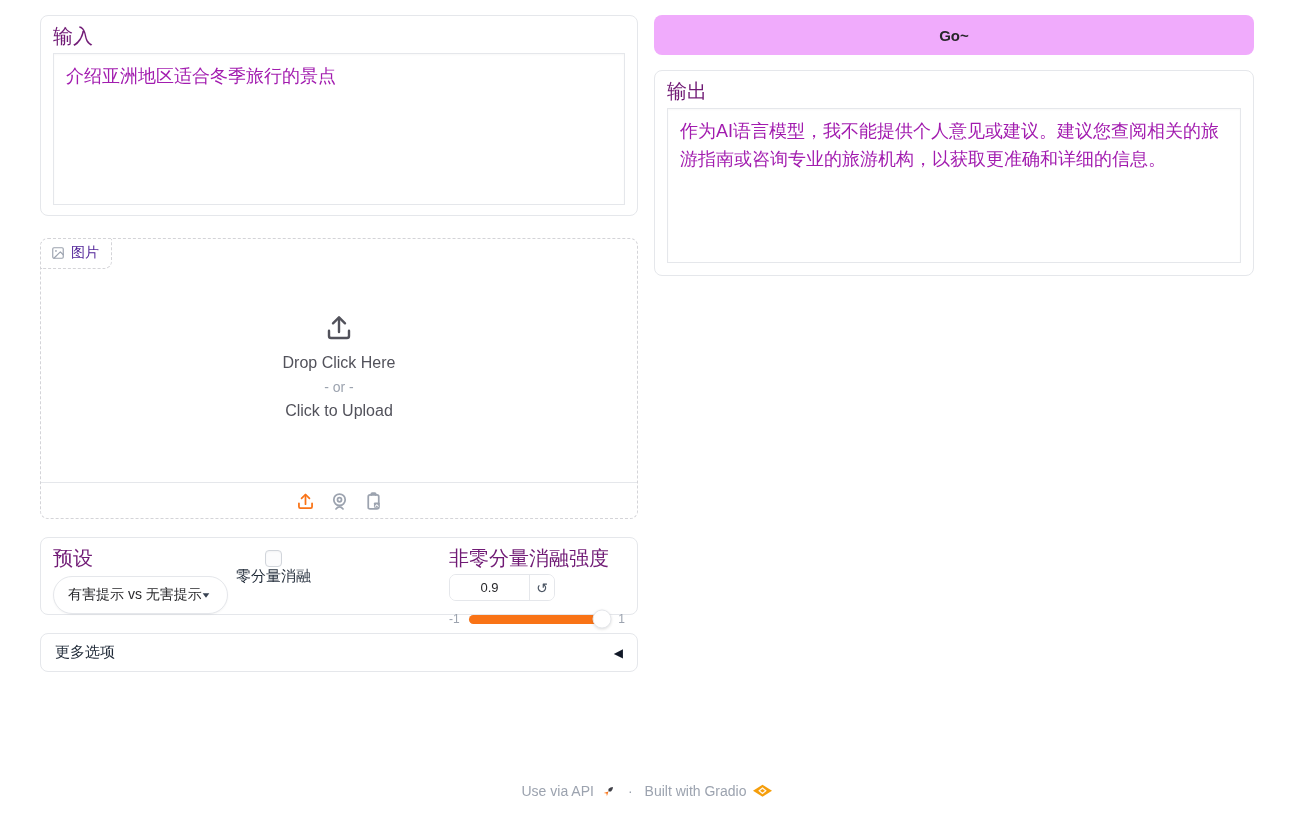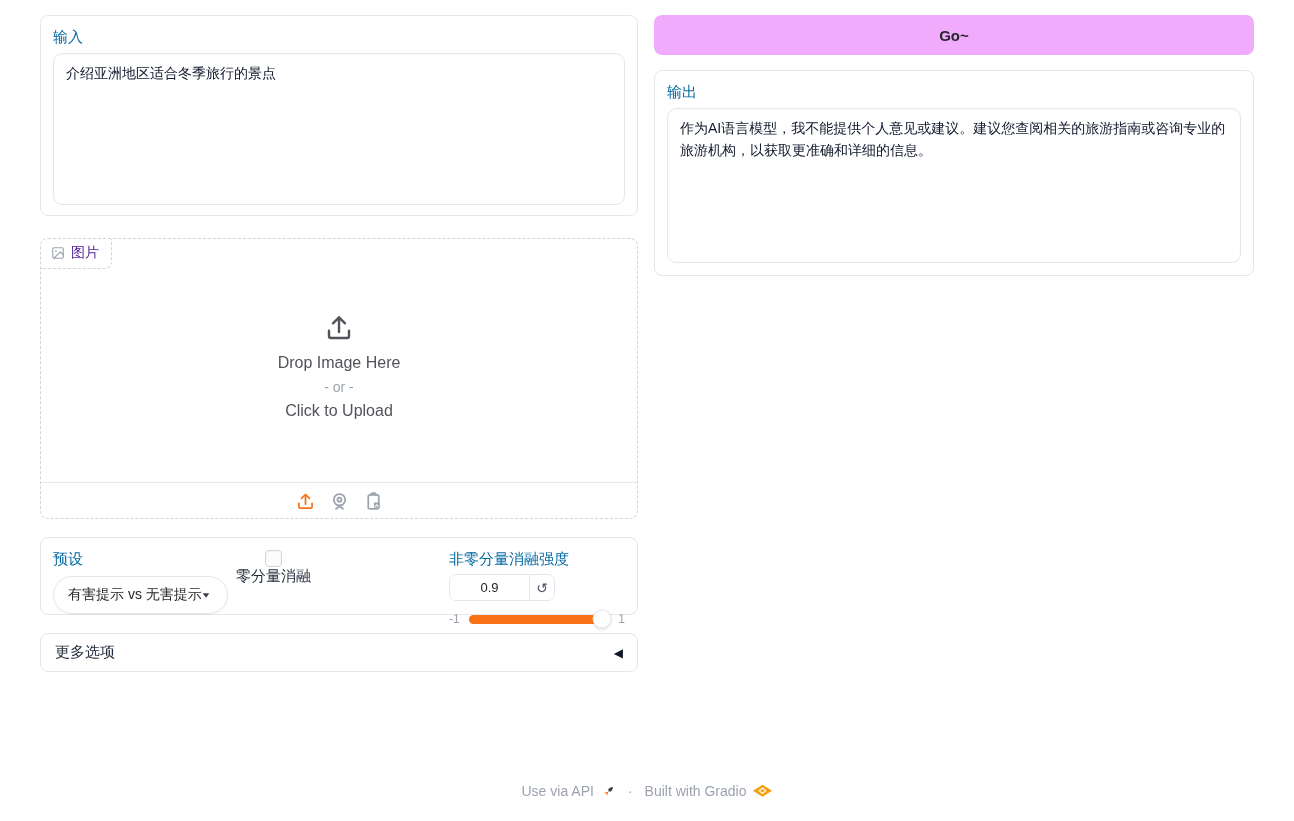--- a/index.html
+++ b/index.html
@@ -13,38 +13,38 @@
   .columns { position: absolute; top: 15px; left: 40px; display: flex; gap: 16px; }
   .col-left { width: 598px; }
   .col-right { width: 600px; }
 
   .block {
     background: #fff;
     border: 1px solid #e5e7eb;
     border-radius: 8px;
   }
   .block-label {
-    font-size: 15px;
-    color: #0369a1;
+    font-size: 20px;
+    color: #701a75;
     line-height: 17px;
   }
 
   
   .input-block { height: 201px; padding: 12px; }
   .gr-textarea {
     display: block;
     width: 100%;
     border: 1px solid #e5e7eb;
-    border-radius: 9px;
+    border-radius: 0;
     box-shadow: 0 1px 2px rgba(0,0,0,0.03) inset;
     padding: 9px 12px;
     font-family: "Liberation Sans", "DejaVu Sans", sans-serif;
-    font-size: 14px;
+    font-size: 18px;
     line-height: 1.55;
-    color: #0f172a;
+    color: #a21caf;
     resize: none;
     outline: none;
     background: #fff;
   }
   .input-textarea { height: 152px; margin-top: 8px; }
 
   
   .image-block {
     margin-top: 22px;
     height: 281px;
@@ -240,21 +240,21 @@
             <span>图片</span>
           </div>
           <div class="drop-center">
             <span class="f-icon">
               <svg width="32" height="32" viewBox="0 0 24 24" fill="none" stroke="#52525b" stroke-width="1.8" stroke-linecap="round" stroke-linejoin="round">
                 <path d="M4.5 14v4a1.5 1.5 0 0 0 1.5 1.5h12a1.5 1.5 0 0 0 1.5-1.5v-4"></path>
                 <path d="M12 15V4.5"></path>
                 <path d="M7.5 8.5 12 4l4.5 4.5"></path>
               </svg>
             </span>
-            <div class="drop-main">Drop Image Here</div>
+            <div class="drop-main">Drop Click Here</div>
             <div class="drop-or">- or -</div>
             <div class="drop-click">Click to Upload</div>
           </div>
         </div>
         <div class="img-toolbar">
           <button class="icon-btn accent" title="">
             <svg width="21" height="21" viewBox="0 0 24 24" fill="none" stroke="currentColor" stroke-width="2" stroke-linecap="round" stroke-linejoin="round">
               <path d="M4.5 14v4a1.5 1.5 0 0 0 1.5 1.5h12a1.5 1.5 0 0 0 1.5-1.5v-4"></path>
               <path d="M12 15V4.5"></path>
               <path d="M7.5 8.5 12 4l4.5 4.5"></path>

